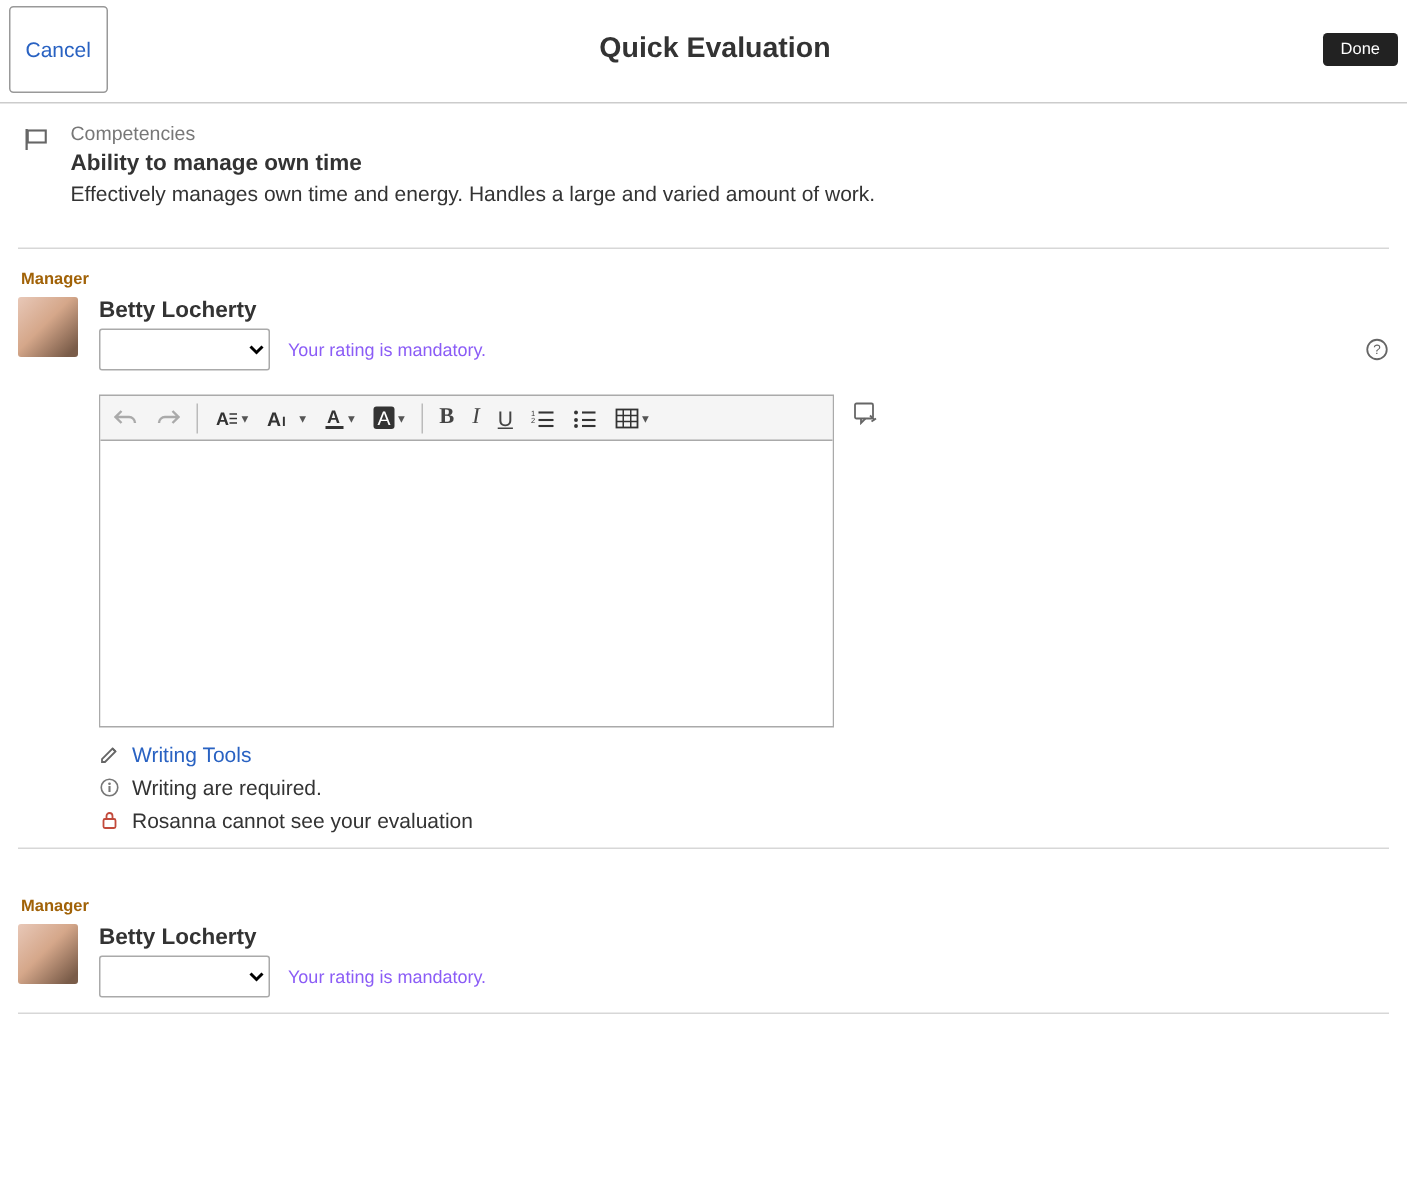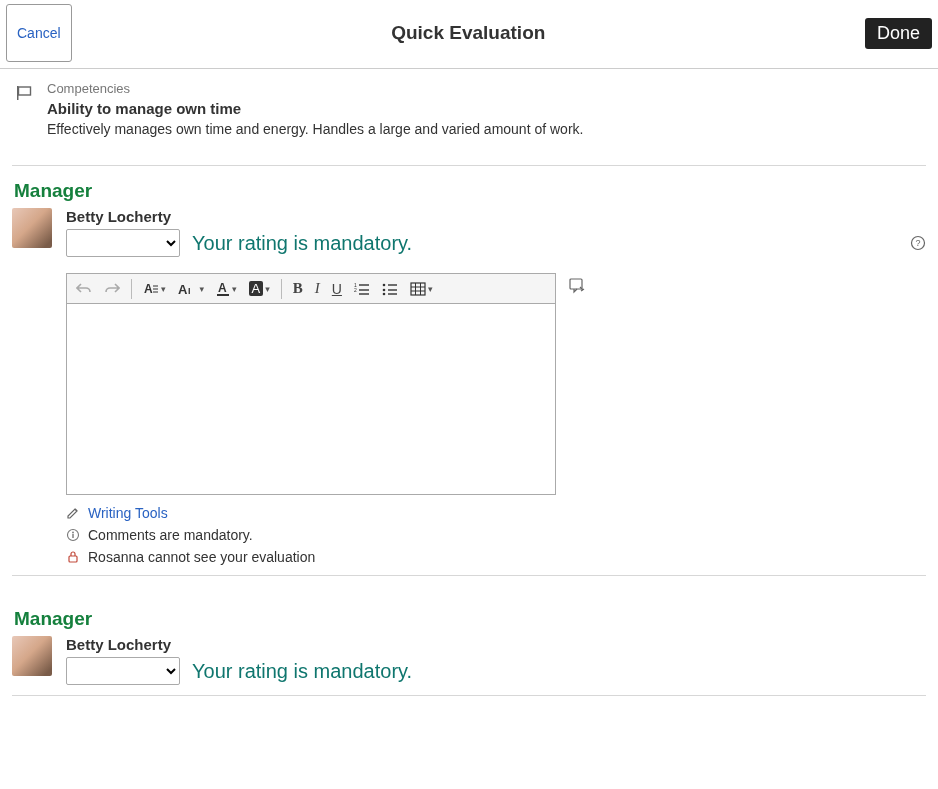--- a/index.html
+++ b/index.html
@@ -1,36 +1,36 @@
 <!DOCTYPE html>
 <html><head>
 <meta charset="utf-8">
 <style>
 * { box-sizing: border-box; margin: 0; padding: 0; }
 body { font-family: "Segoe UI", Tahoma, sans-serif; font-size: 14px; color: #333; background: #fff; }
 .header { display: flex; align-items: center; justify-content: space-between; padding: 4px 6px 6px 6px; border-bottom: 1px solid #ccc; }
 .cancel-btn { border: 1px solid #999; background: #fff; color: #2962c2; padding: 20px 10px; border-radius: 3px; font-size: 14px; cursor: pointer; }
 .title { font-size: 19px; font-weight: 700; text-align: center; flex: 1; }
-.done-btn { background: #222; color: #fff; border: none; padding: 5px 12px; border-radius: 3px; font-size: 18px; cursor: pointer; }
+.done-btn { background: #222; color: #fff; border: none; padding: 5px 12px; border-radius: 3px; font-size: 11px; cursor: pointer; }
 .body { padding: 12px 12px; }
 .section { padding-bottom: 18px; }
 .divider { border: none; border-top: 1px solid #d7d7d7; margin: 10px 0 14px 0; }
 .comp-header { display: flex; align-items: flex-start; gap: 12px; }
 .flag-icon { width: 20px; height: 16px; margin-top: 4px; margin-left: 3px; flex-shrink: 0; }
 .comp-label { color: #777; font-size: 13px; }
 .comp-title { font-weight: 700; font-size: 15px; margin-top: 4px; }
 .comp-desc { font-size: 14px; margin-top: 4px; }
-.role-label { font-weight: 700; font-size: 19px; color: #15803d; margin: 4px 0 6px 2px; }
+.role-label { font-weight: 700; font-size: 11px; color: #a16207; margin: 4px 0 6px 2px; }
 .person-row { display: flex; align-items: flex-start; gap: 14px; }
 .avatar { width: 40px; height: 40px; border-radius: 2px; background: linear-gradient(135deg, #e8c8b8 0%, #d5a78a 45%, #7a5c49 90%); flex-shrink: 0; }
 .person-col { flex: 1; }
 .person-name { font-weight: 700; font-size: 15px; margin-bottom: 4px; }
 .rating-row { display: flex; align-items: center; gap: 12px; }
 .rating-select { width: 114px; height: 28px; border: 1px solid #aaa; border-radius: 2px; background: #fff; font-size: 14px; padding: 2px 4px; cursor: pointer; }
-.hint { font-size: 20px; color: #0f766e; }
+.hint { font-size: 12px; color: #8b5cf6; }
 .help-spot { margin-left: auto; color: #555; }
 .editor-wrap { margin-top: 16px; margin-left: 54px; display: flex; align-items: flex-start; gap: 12px; }
 .editor { border: 1px solid #aaa; width: 490px; }
 .toolbar { display: flex; align-items: center; background: #f5f5f5; border-bottom: 1px solid #aaa; padding: 4px 6px; gap: 6px; }
 .tb-btn { background: transparent; border: none; padding: 2px 3px; cursor: pointer; color: #444; display: inline-flex; align-items: center; gap: 2px; }
 .tb-sep { width: 1px; height: 20px; background: #bbb; margin: 0 2px; }
 .tb-btn.disabled { color: #aaa; cursor: default; }
 .chev { font-size: 9px; color: #555; }
 .bold-glyph { font-weight: 800; font-size: 15px; font-family: Georgia, serif; }
 .italic-glyph { font-style: italic; font-family: Georgia, serif; font-size: 15px; }
@@ -198,21 +198,21 @@
       <span class="link-text">Writing Tools</span>
     </div>
     <div class="ue-row">
       <span>
         <svg width="14" height="14" viewBox="0 0 14 14">
             <circle cx="7" cy="7" r="5.5" fill="none" stroke="#777" stroke-width="1.1"></circle>
             <circle cx="7" cy="4.5" r="0.9" fill="#777"></circle>
             <rect x="6.3" y="6" width="1.4" height="4" fill="#777"></rect>
           </svg>
       </span>
-      <span>Comments are mandatory.</span>
+      <span>Writing are required.</span>
     </div>
     <div class="ue-row">
       <span>
         <svg width="14" height="14" viewBox="0 0 14 14">
             <rect x="3" y="6" width="8" height="6" rx="1" fill="none" stroke="#c24a3b" stroke-width="1.2"></rect>
             <path d="M5 6 V4 a2 2 0 0 1 4 0 V6" fill="none" stroke="#c24a3b" stroke-width="1.2"></path>
           </svg>
       </span>
       <span>Rosanna cannot see your evaluation</span>
     </div>

